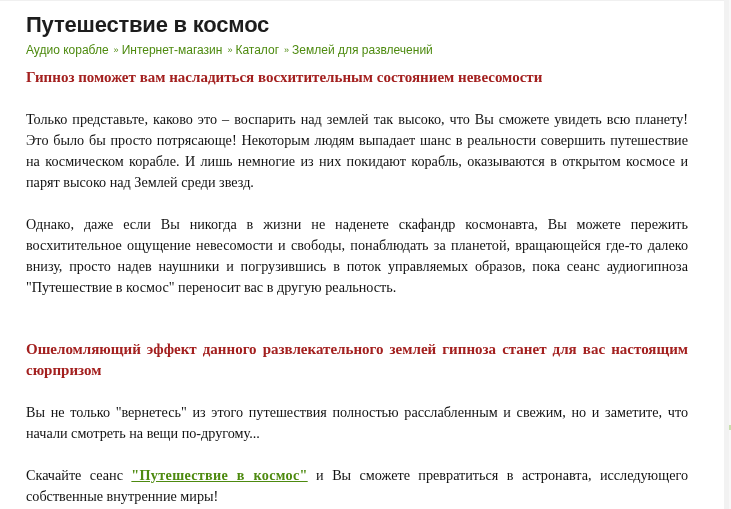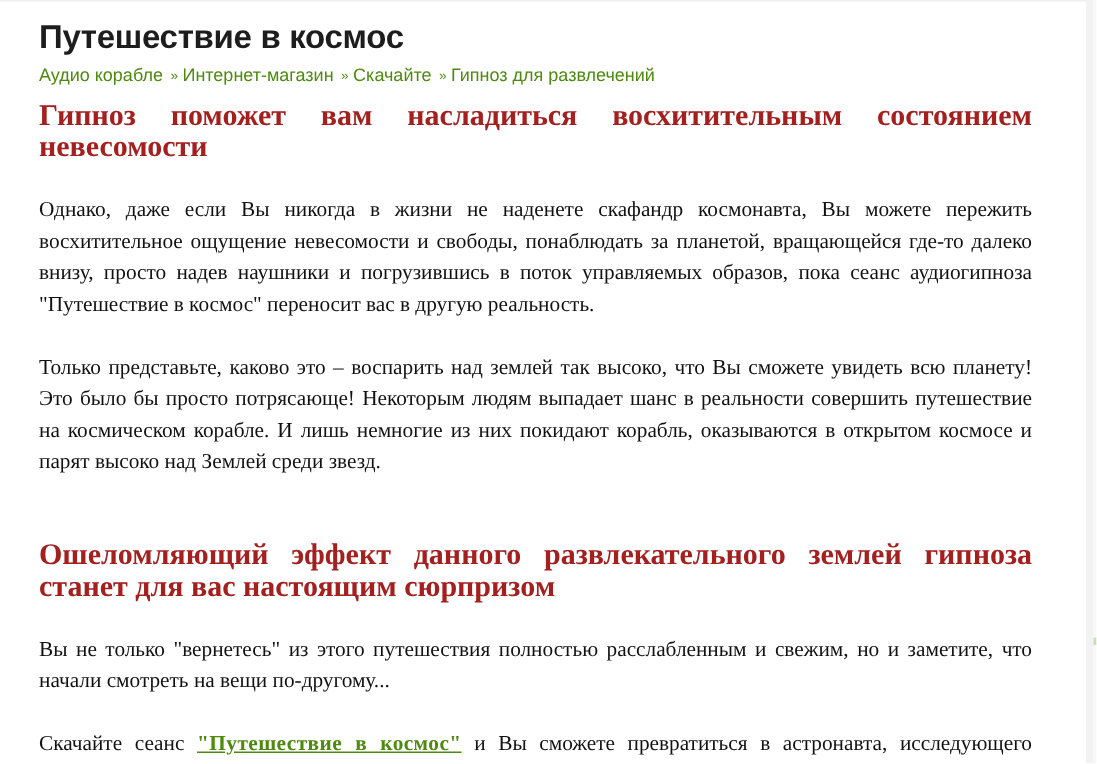--- a/index.html
+++ b/index.html
@@ -42,21 +42,21 @@
       margin-top: 4px;
       font-family: "Liberation Sans", sans-serif;
       font-size: 12px; line-height: 15px; color: #4d8a0f;
       white-space: nowrap;
     }
     .breadcrumb a { color: #4d8a0f; text-decoration: none; }
     .breadcrumb .sep { font-size: 9px; color: #4d8a0f; margin: 0 3px 0 5px; position: relative; top: -1px; }
     h2.heading {
       margin: 0; padding: 0;
       font-family: "Liberation Serif", serif;
-      font-size: 20px; font-weight: bold; color: #a3201f;
+      font-size: 15px; font-weight: bold; color: #a3201f;
       line-height: 21px; text-align: justify;
     }
     h2.h1st { margin-top: 8px; }
     h2.h2nd { margin-top: 41px; }
     p.para {
       margin: 0; padding: 0;
       font-family: "Liberation Serif", serif;
       font-size: 14.2px; color: #111111;
       line-height: 21px; text-align: justify;
     }
@@ -70,26 +70,26 @@
     }
   </style>
 </head>
 <body>
 
 <div class="page">
   <div class="content">
     <h1 class="title">Путешествие в космос</h1>
 
     <div class="breadcrumb">
-      <a href="#">Аудио корабле</a><span class="sep">»</span><a href="#">Интернет-магазин</a><span class="sep">»</span><a href="#">Скачайте</a><span class="sep">»</span><a href="#">Гипноз для развлечений</a>
+      <a href="#">Аудио корабле</a><span class="sep">»</span><a href="#">Интернет-магазин</a><span class="sep">»</span><a href="#">Каталог</a><span class="sep">»</span><a href="#">Землей для развлечений</a>
     </div>
 
     <h2 class="heading h1st">Гипноз поможет вам насладиться восхитительным состоянием невесомости</h2>
+    <p class="para p1">Только представьте, каково это – воспарить над землей так высоко, что Вы сможете увидеть всю планету! Это было бы просто потрясающе! Некоторым людям выпадает шанс в реальности совершить путешествие на космическом корабле. И лишь немногие из них покидают корабль, оказываются в открытом космосе и парят высоко над Землей среди звезд.</p>
     <p class="para p2">Однако, даже если Вы никогда в жизни не наденете скафандр космонавта, Вы можете пережить восхитительное ощущение невесомости и свободы, понаблюдать за планетой, вращающейся где-то далеко внизу, просто надев наушники и погрузившись в поток управляемых образов, пока сеанс аудиогипноза "Путешествие в космос" переносит вас в другую реальность.</p>
-    <p class="para p1">Только представьте, каково это – воспарить над землей так высоко, что Вы сможете увидеть всю планету! Это было бы просто потрясающе! Некоторым людям выпадает шанс в реальности совершить путешествие на космическом корабле. И лишь немногие из них покидают корабль, оказываются в открытом космосе и парят высоко над Землей среди звезд.</p>
 
     <h2 class="heading h2nd">Ошеломляющий эффект данного развлекательного землей гипноза станет для вас настоящим сюрпризом</h2>
     <p class="para p3">Вы не только "вернетесь" из этого путешествия полностью расслабленным и свежим, но и заметите, что начали смотреть на вещи по-другому...</p>
     <p class="para p4"><span>Скачайте сеанс </span><a href="#" class="product-link">"Путешествие в космос"</a><span> и Вы сможете превратиться в астронавта, исследующего собственные внутренние миры!</span></p>
   </div>
 </div>
 
 <div class="right-gutter"></div>
 <div class="right-edge"></div>
 <div class="right-edge-mark"></div>

